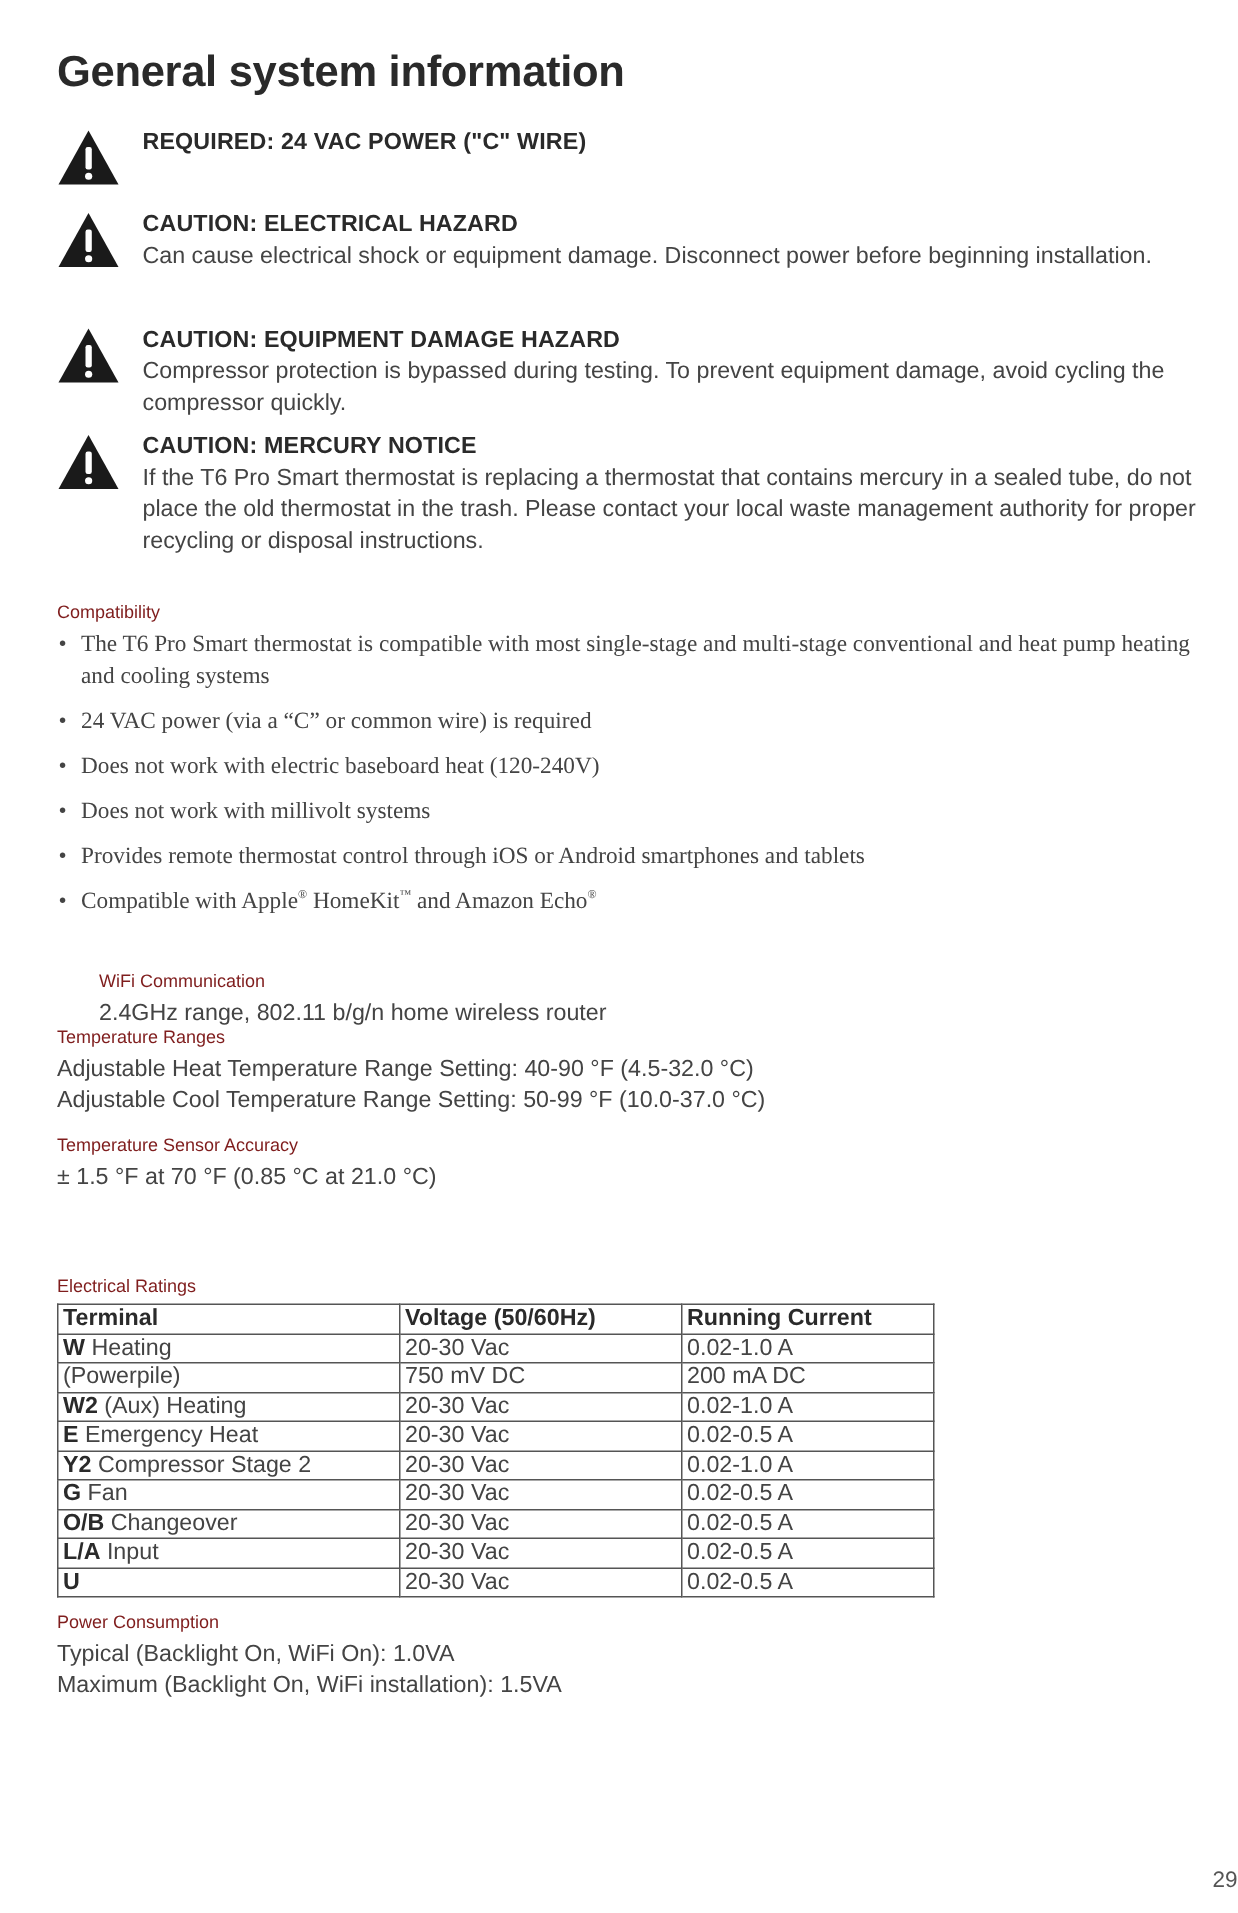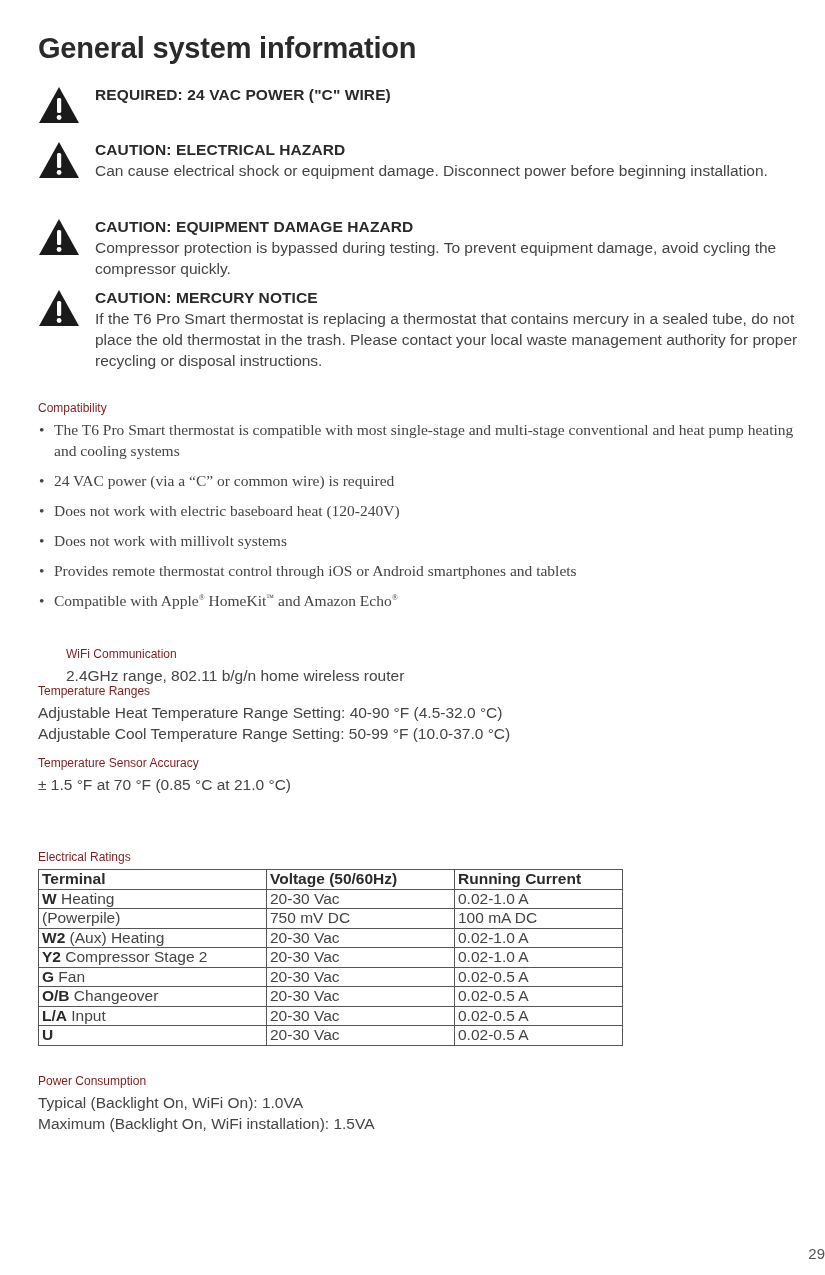--- a/index.html
+++ b/index.html
@@ -129,26 +129,31 @@
     </thead>
     <tbody>
       <tr>
           <td><b>W</b><span> Heating</span></td>
           <td>20-30 Vac</td>
           <td>0.02-1.0 A</td>
         </tr>
       <tr>
           <td><b></b><span>(Powerpile)</span></td>
           <td>750 mV DC</td>
-          <td>100 mA DC</td>
+          <td>200 mA DC</td>
         </tr>
       <tr>
           <td><b>W2</b><span> (Aux) Heating</span></td>
           <td>20-30 Vac</td>
           <td>0.02-1.0 A</td>
+        </tr>
+      <tr>
+          <td><b>E</b><span> Emergency Heat</span></td>
+          <td>20-30 Vac</td>
+          <td>0.02-0.5 A</td>
         </tr>
       <tr>
           <td><b>Y2</b><span> Compressor Stage 2</span></td>
           <td>20-30 Vac</td>
           <td>0.02-1.0 A</td>
         </tr>
       <tr>
           <td><b>G</b><span> Fan</span></td>
           <td>20-30 Vac</td>
           <td>0.02-0.5 A</td>

